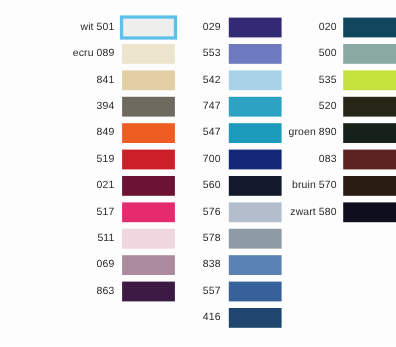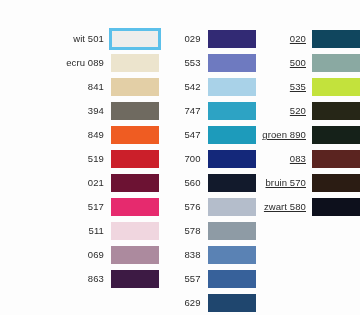--- a/index.html
+++ b/index.html
@@ -18,21 +18,21 @@
     position: relative;
     width: 360px;
     height: 315px;
     background: #fdfdfd;
     box-sizing: border-box;
   }
 
   .columns {
     display: flex;
     flex-direction: row;
-    padding-top: 27px;
+    padding-top: 13px;
     box-sizing: border-box;
     margin-left: 44px;
   }
 
   .swatch-column {
     display: flex;
     flex-direction: column;
   }
 
   .col-1 { width: 131px; }
@@ -63,21 +63,21 @@
     flex: 0 0 auto;
     box-sizing: border-box;
   }
 
   .swatch-chip.selected {
     outline: 3px solid #5cc0ea;
     outline-offset: -1px;
     border: 1px solid #ffffff;
   }
 
-  .col-3 .swatch-label { padding-right: 6px; text-decoration: underline; }
+  .col-3 .swatch-label { padding-right: 6px; }
 </style>
 </head>
 <body>
 
 <div id="color-card">
   <div class="columns">
 
     <div class="swatch-column col-1">
         <div class="swatch-row">
           <span class="swatch-label">wit 501</span>
@@ -163,21 +163,21 @@
         </div>
         <div class="swatch-row">
           <span class="swatch-label">838</span>
           <span class="swatch-chip" style="background-color: rgb(90, 130, 180);"></span>
         </div>
         <div class="swatch-row">
           <span class="swatch-label">557</span>
           <span class="swatch-chip" style="background-color: rgb(55, 97, 154);"></span>
         </div>
         <div class="swatch-row">
-          <span class="swatch-label">629</span>
+          <span class="swatch-label">416</span>
           <span class="swatch-chip" style="background-color: rgb(31, 70, 110);"></span>
         </div>
       </div>
     <div class="swatch-column col-3">
         <div class="swatch-row">
           <span class="swatch-label">020</span>
           <span class="swatch-chip" style="background-color: rgb(16, 70, 94);"></span>
         </div>
         <div class="swatch-row">
           <span class="swatch-label">500</span>

